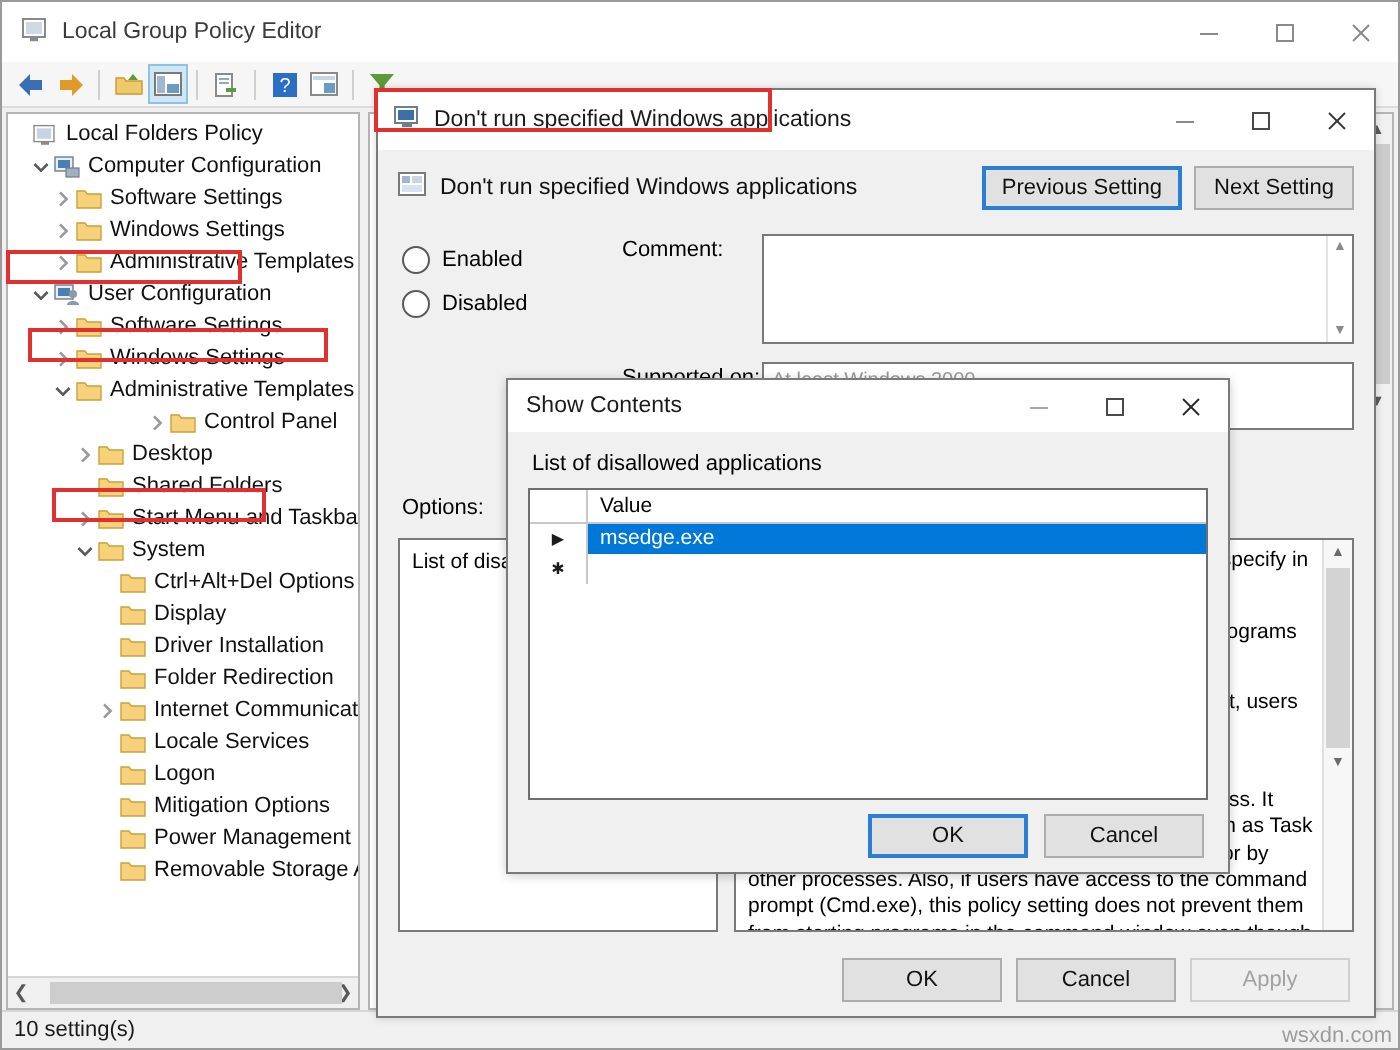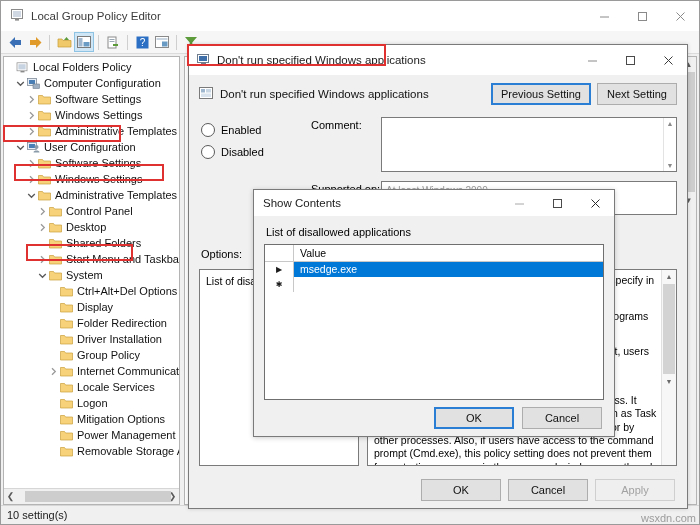--- a/index.html
+++ b/index.html
@@ -391,71 +391,71 @@
                 <path d="M1.2 3 L4.5 6.3 L7.8 3" fill="none" stroke="#5a5a5a" stroke-width="1.3"></path>
               </svg>
             </span>
             <span class="ticon">
               <svg width="13" height="11" viewBox="0 0 13 11">
                 <path d="M0.5 1.5 L4.5 1.5 L5.6 3 L12.5 3 L12.5 10 L0.5 10 Z" fill="#f7d27a" stroke="#c9a13c" stroke-width="0.7"></path>
               </svg>
             </span>
             <span class="tlabel">Administrative Templates</span>
           </div>
+          <div class="trow" style="padding-left: 33px; margin-left: 36px;">
+            <span class="tw">
+              <svg width="9" height="9" viewBox="0 0 9 9">
+                <path d="M3 1.2 L6.3 4.5 L3 7.8" fill="none" stroke="#9a9a9a" stroke-width="1.3"></path>
+              </svg>
+            </span>
+            <span class="ticon">
+              <svg width="13" height="11" viewBox="0 0 13 11">
+                <path d="M0.5 1.5 L4.5 1.5 L5.6 3 L12.5 3 L12.5 10 L0.5 10 Z" fill="#f7d27a" stroke="#c9a13c" stroke-width="0.7"></path>
+              </svg>
+            </span>
+            <span class="tlabel">Control Panel</span>
+          </div>
           <div class="trow" style="padding-left: 33px;">
             <span class="tw">
               <svg width="9" height="9" viewBox="0 0 9 9">
                 <path d="M3 1.2 L6.3 4.5 L3 7.8" fill="none" stroke="#9a9a9a" stroke-width="1.3"></path>
               </svg>
             </span>
             <span class="ticon">
               <svg width="13" height="11" viewBox="0 0 13 11">
                 <path d="M0.5 1.5 L4.5 1.5 L5.6 3 L12.5 3 L12.5 10 L0.5 10 Z" fill="#f7d27a" stroke="#c9a13c" stroke-width="0.7"></path>
               </svg>
             </span>
-            <span class="tlabel">Control Panel</span>
+            <span class="tlabel">Desktop</span>
           </div>
           <div class="trow" style="padding-left: 33px;">
-            <span class="tw">
-              <svg width="9" height="9" viewBox="0 0 9 9">
-                <path d="M3 1.2 L6.3 4.5 L3 7.8" fill="none" stroke="#9a9a9a" stroke-width="1.3"></path>
-              </svg>
-            </span>
-            <span class="ticon">
-              <svg width="13" height="11" viewBox="0 0 13 11">
-                <path d="M0.5 1.5 L4.5 1.5 L5.6 3 L12.5 3 L12.5 10 L0.5 10 Z" fill="#f7d27a" stroke="#c9a13c" stroke-width="0.7"></path>
-              </svg>
-            </span>
-            <span class="tlabel">Desktop</span>
+            <span class="tw"></span>
+            <span class="ticon">
+              <svg width="13" height="11" viewBox="0 0 13 11">
+                <path d="M0.5 1.5 L4.5 1.5 L5.6 3 L12.5 3 L12.5 10 L0.5 10 Z" fill="#f7d27a" stroke="#c9a13c" stroke-width="0.7"></path>
+              </svg>
+            </span>
+            <span class="tlabel">Shared Folders</span>
           </div>
           <div class="trow" style="padding-left: 33px;">
-            <span class="tw"></span>
-            <span class="ticon">
-              <svg width="13" height="11" viewBox="0 0 13 11">
-                <path d="M0.5 1.5 L4.5 1.5 L5.6 3 L12.5 3 L12.5 10 L0.5 10 Z" fill="#f7d27a" stroke="#c9a13c" stroke-width="0.7"></path>
-              </svg>
-            </span>
-            <span class="tlabel">Shared Folders</span>
+            <span class="tw">
+              <svg width="9" height="9" viewBox="0 0 9 9">
+                <path d="M3 1.2 L6.3 4.5 L3 7.8" fill="none" stroke="#9a9a9a" stroke-width="1.3"></path>
+              </svg>
+            </span>
+            <span class="ticon">
+              <svg width="13" height="11" viewBox="0 0 13 11">
+                <path d="M0.5 1.5 L4.5 1.5 L5.6 3 L12.5 3 L12.5 10 L0.5 10 Z" fill="#f7d27a" stroke="#c9a13c" stroke-width="0.7"></path>
+              </svg>
+            </span>
+            <span class="tlabel">Start Menu and Taskbar</span>
           </div>
           <div class="trow" style="padding-left: 33px;">
             <span class="tw">
               <svg width="9" height="9" viewBox="0 0 9 9">
-                <path d="M3 1.2 L6.3 4.5 L3 7.8" fill="none" stroke="#9a9a9a" stroke-width="1.3"></path>
-              </svg>
-            </span>
-            <span class="ticon">
-              <svg width="13" height="11" viewBox="0 0 13 11">
-                <path d="M0.5 1.5 L4.5 1.5 L5.6 3 L12.5 3 L12.5 10 L0.5 10 Z" fill="#f7d27a" stroke="#c9a13c" stroke-width="0.7"></path>
-              </svg>
-            </span>
-            <span class="tlabel">Start Menu and Taskbar</span>
-          </div>
-          <div class="trow" style="padding-left: 33px;">
-            <span class="tw">
-              <svg width="9" height="9" viewBox="0 0 9 9">
                 <path d="M1.2 3 L4.5 6.3 L7.8 3" fill="none" stroke="#5a5a5a" stroke-width="1.3"></path>
               </svg>
             </span>
             <span class="ticon">
               <svg width="13" height="11" viewBox="0 0 13 11">
                 <path d="M0.5 1.5 L4.5 1.5 L5.6 3 L12.5 3 L12.5 10 L0.5 10 Z" fill="#f7d27a" stroke="#c9a13c" stroke-width="0.7"></path>
               </svg>
             </span>
             <span class="tlabel">System</span>
           </div>
@@ -477,39 +477,30 @@
             </span>
             <span class="tlabel">Display</span>
           </div>
           <div class="trow" style="padding-left: 44px;">
             <span class="tw"></span>
             <span class="ticon">
               <svg width="13" height="11" viewBox="0 0 13 11">
                 <path d="M0.5 1.5 L4.5 1.5 L5.6 3 L12.5 3 L12.5 10 L0.5 10 Z" fill="#f7d27a" stroke="#c9a13c" stroke-width="0.7"></path>
               </svg>
             </span>
+            <span class="tlabel">Driver Installation</span>
+          </div>
+          <div class="trow" style="padding-left: 44px;">
+            <span class="tw"></span>
+            <span class="ticon">
+              <svg width="13" height="11" viewBox="0 0 13 11">
+                <path d="M0.5 1.5 L4.5 1.5 L5.6 3 L12.5 3 L12.5 10 L0.5 10 Z" fill="#f7d27a" stroke="#c9a13c" stroke-width="0.7"></path>
+              </svg>
+            </span>
             <span class="tlabel">Folder Redirection</span>
-          </div>
-          <div class="trow" style="padding-left: 44px;">
-            <span class="tw"></span>
-            <span class="ticon">
-              <svg width="13" height="11" viewBox="0 0 13 11">
-                <path d="M0.5 1.5 L4.5 1.5 L5.6 3 L12.5 3 L12.5 10 L0.5 10 Z" fill="#f7d27a" stroke="#c9a13c" stroke-width="0.7"></path>
-              </svg>
-            </span>
-            <span class="tlabel">Driver Installation</span>
-          </div>
-          <div class="trow" style="padding-left: 44px;">
-            <span class="tw"></span>
-            <span class="ticon">
-              <svg width="13" height="11" viewBox="0 0 13 11">
-                <path d="M0.5 1.5 L4.5 1.5 L5.6 3 L12.5 3 L12.5 10 L0.5 10 Z" fill="#f7d27a" stroke="#c9a13c" stroke-width="0.7"></path>
-              </svg>
-            </span>
-            <span class="tlabel">Group Policy</span>
           </div>
           <div class="trow" style="padding-left: 44px;">
             <span class="tw">
               <svg width="9" height="9" viewBox="0 0 9 9">
                 <path d="M3 1.2 L6.3 4.5 L3 7.8" fill="none" stroke="#9a9a9a" stroke-width="1.3"></path>
               </svg>
             </span>
             <span class="ticon">
               <svg width="13" height="11" viewBox="0 0 13 11">
                 <path d="M0.5 1.5 L4.5 1.5 L5.6 3 L12.5 3 L12.5 10 L0.5 10 Z" fill="#f7d27a" stroke="#c9a13c" stroke-width="0.7"></path>

